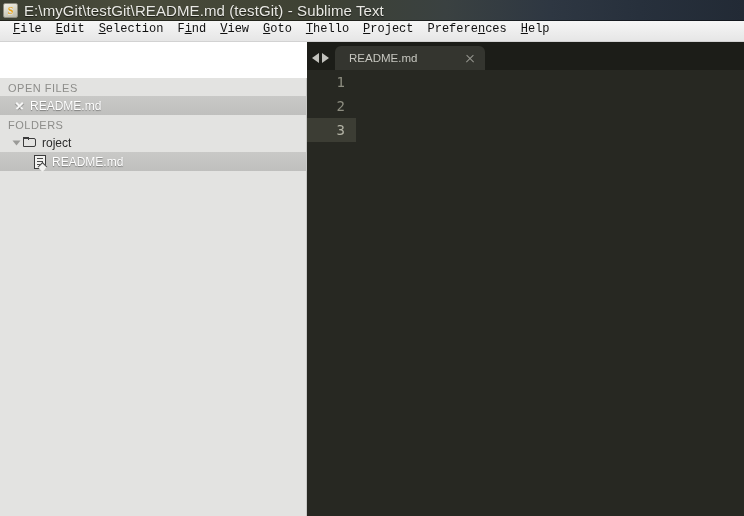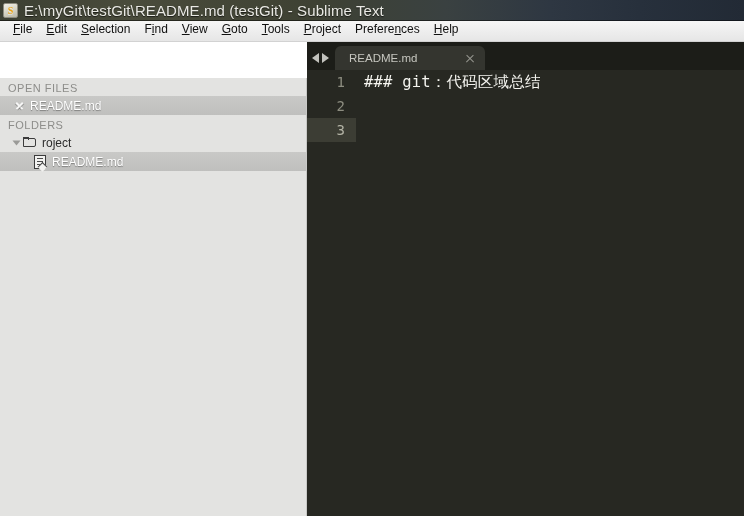--- a/index.html
+++ b/index.html
@@ -81,20 +81,21 @@
     display: flex;
     align-items: center;
     padding-left: 6px;
   }
   .menu-item {
     font-size: 12px;
     color: #101010;
     padding: 2px 7px 6px 7px;
     white-space: nowrap;
     cursor: default;
+    font-family: Liberation Mono, monospace;
   }
   .menu-item .accel {
     text-decoration: underline;
   }
 
   
   .sidebar {
     position: absolute;
     left: 0; top: 42px;
     width: 307px; height: 474px;
@@ -327,21 +328,21 @@
     <div class="title-text">E:\myGit\testGit\README.md (testGit) - Sublime Text</div>
   </div>
 
   <div class="menubar">
     <div class="menu-item"><span class="accel">F</span><span>ile</span></div>
     <div class="menu-item"><span class="accel">E</span><span>dit</span></div>
     <div class="menu-item"><span class="accel">S</span><span>election</span></div>
     <div class="menu-item"><span>F</span><span class="accel">i</span><span>nd</span></div>
     <div class="menu-item"><span class="accel">V</span><span>iew</span></div>
     <div class="menu-item"><span class="accel">G</span><span>oto</span></div>
-    <div class="menu-item"><span class="accel">T</span><span>ools</span></div>
+    <div class="menu-item"><span class="accel">T</span><span>hello</span></div>
     <div class="menu-item"><span class="accel">P</span><span>roject</span></div>
     <div class="menu-item"><span>Prefere</span><span class="accel">n</span><span>ces</span></div>
     <div class="menu-item"><span class="accel">H</span><span>elp</span></div>
   </div>
 
   <div class="sidebar">
 
     <div class="side-header">OPEN FILES</div>
 
     <div class="side-row selected indent1">
@@ -373,21 +374,20 @@
       </div>
       <div class="tab">
         <span class="tab-label">README.md</span>
         <span class="tab-close"></span>
       </div>
     </div>
 
     <div class="code-area">
       <div class="code-line">
         <span class="gutter">1</span>
-        <span class="code-text">### git：代码区域总结</span>
       </div>
       <div class="code-line">
         <span class="gutter">2</span>
         <span class="code-text"></span>
       </div>
       <div class="code-line active">
         <span class="gutter">3</span>
       </div>
     </div>
 

